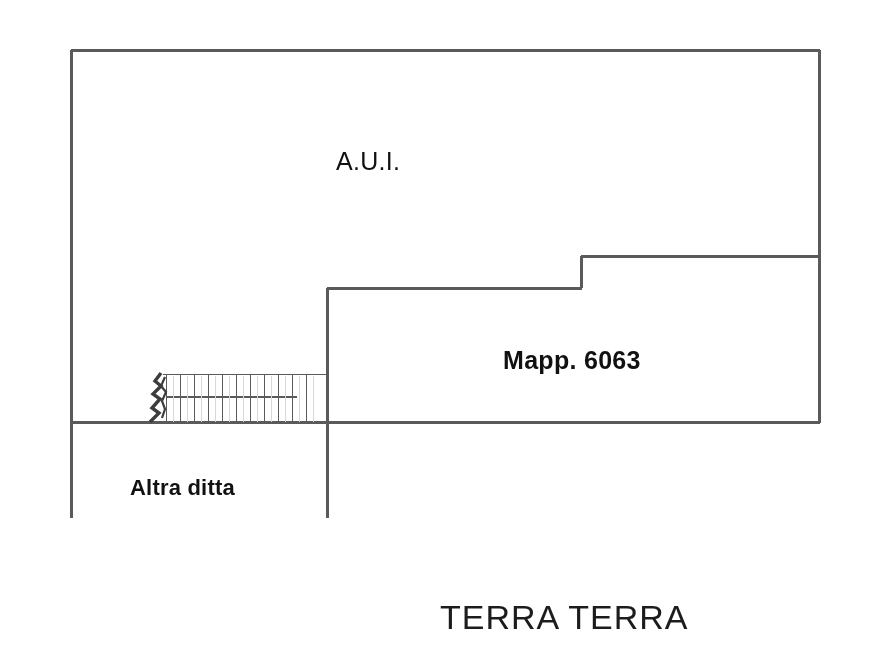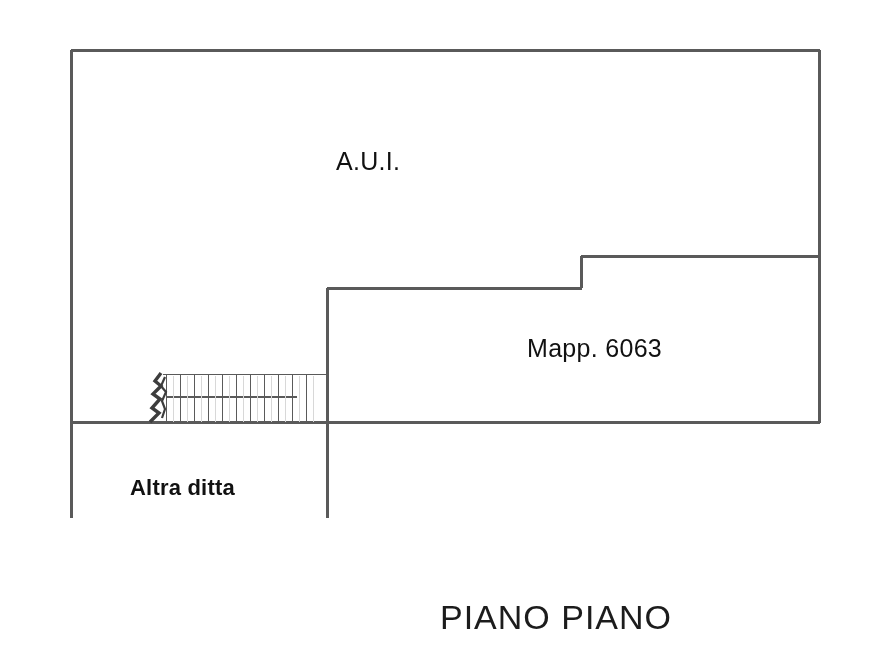--- a/index.html
+++ b/index.html
@@ -36,25 +36,24 @@
   }
   #label-aui {
     left: 336px;
     top: 149px;
     font-size: 25px;
     font-weight: 400;
     letter-spacing: 0.3px;
   }
   #label-mapp {
     left: 503px;
-    top: 336px;
+    top: 348px;
     font-size: 25px;
-    font-weight: 400;
+    font-weight: 700;
     letter-spacing: 0.3px;
-    margin-left: 24px;
   }
   #label-altra-ditta {
     left: 130px;
     top: 477px;
     font-size: 22px;
     font-weight: 700;
     letter-spacing: 0.2px;
   }
   #label-piano-terra {
     left: 440px;
@@ -141,15 +140,15 @@
     </g>
 
   </svg>
 
   <div class="label" id="label-aui">A.U.I.</div>
 
   <div class="label" id="label-mapp">Mapp. 6063</div>
 
   <div class="label" id="label-altra-ditta">Altra ditta</div>
 
-  <div class="label" id="label-piano-terra">PIANO PIANO</div>
+  <div class="label" id="label-piano-terra">TERRA TERRA</div>
 
 </div>
 
 </body></html>

